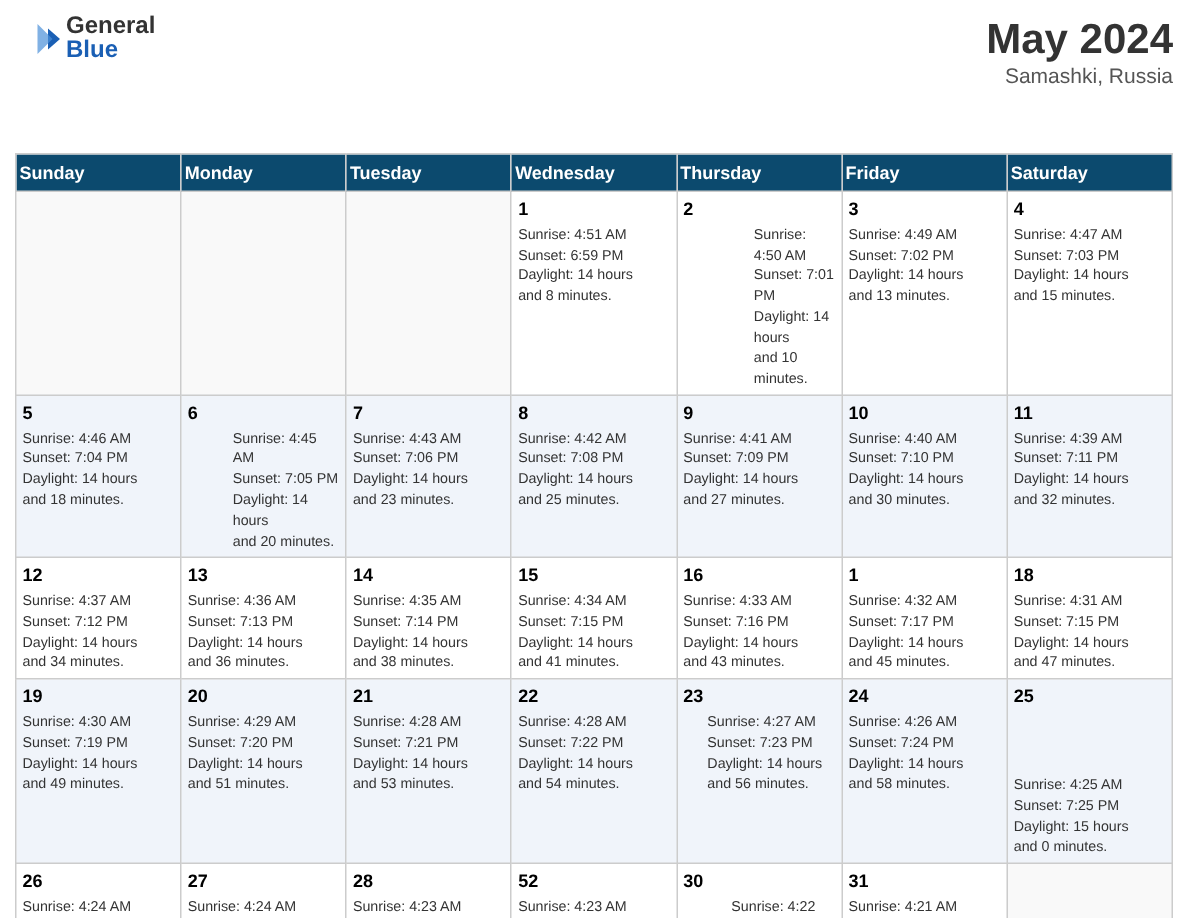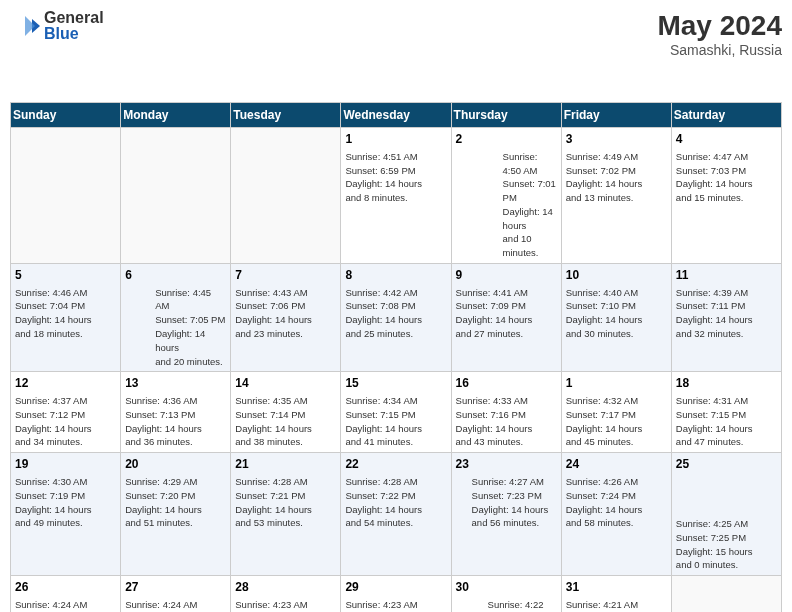--- a/index.html
+++ b/index.html
@@ -337,21 +337,21 @@
 and 3 minutes.</div>
           </td>
           <td>
             <span class="day-num">28</span>
             <div class="day-info" style="white-space: pre-line;">Sunrise: 4:23 AM
 Sunset: 7:28 PM
 Daylight: 15 hours
 and 4 minutes.</div>
           </td>
           <td>
-            <span class="day-num">29</span>
+            <span class="day-num">52</span>
             <div class="day-info" style="white-space: pre-line;">Sunrise: 4:23 AM
 Sunset: 7:29 PM
 Daylight: 15 hours
 and 6 minutes.</div>
           </td>
           <td>
             <span class="day-num">30</span>
             <div class="day-info" style="white-space: pre-line; margin-left: 32px;">Sunrise: 4:22 AM
 Sunset: 7:30 PM
 Daylight: 15 hours

